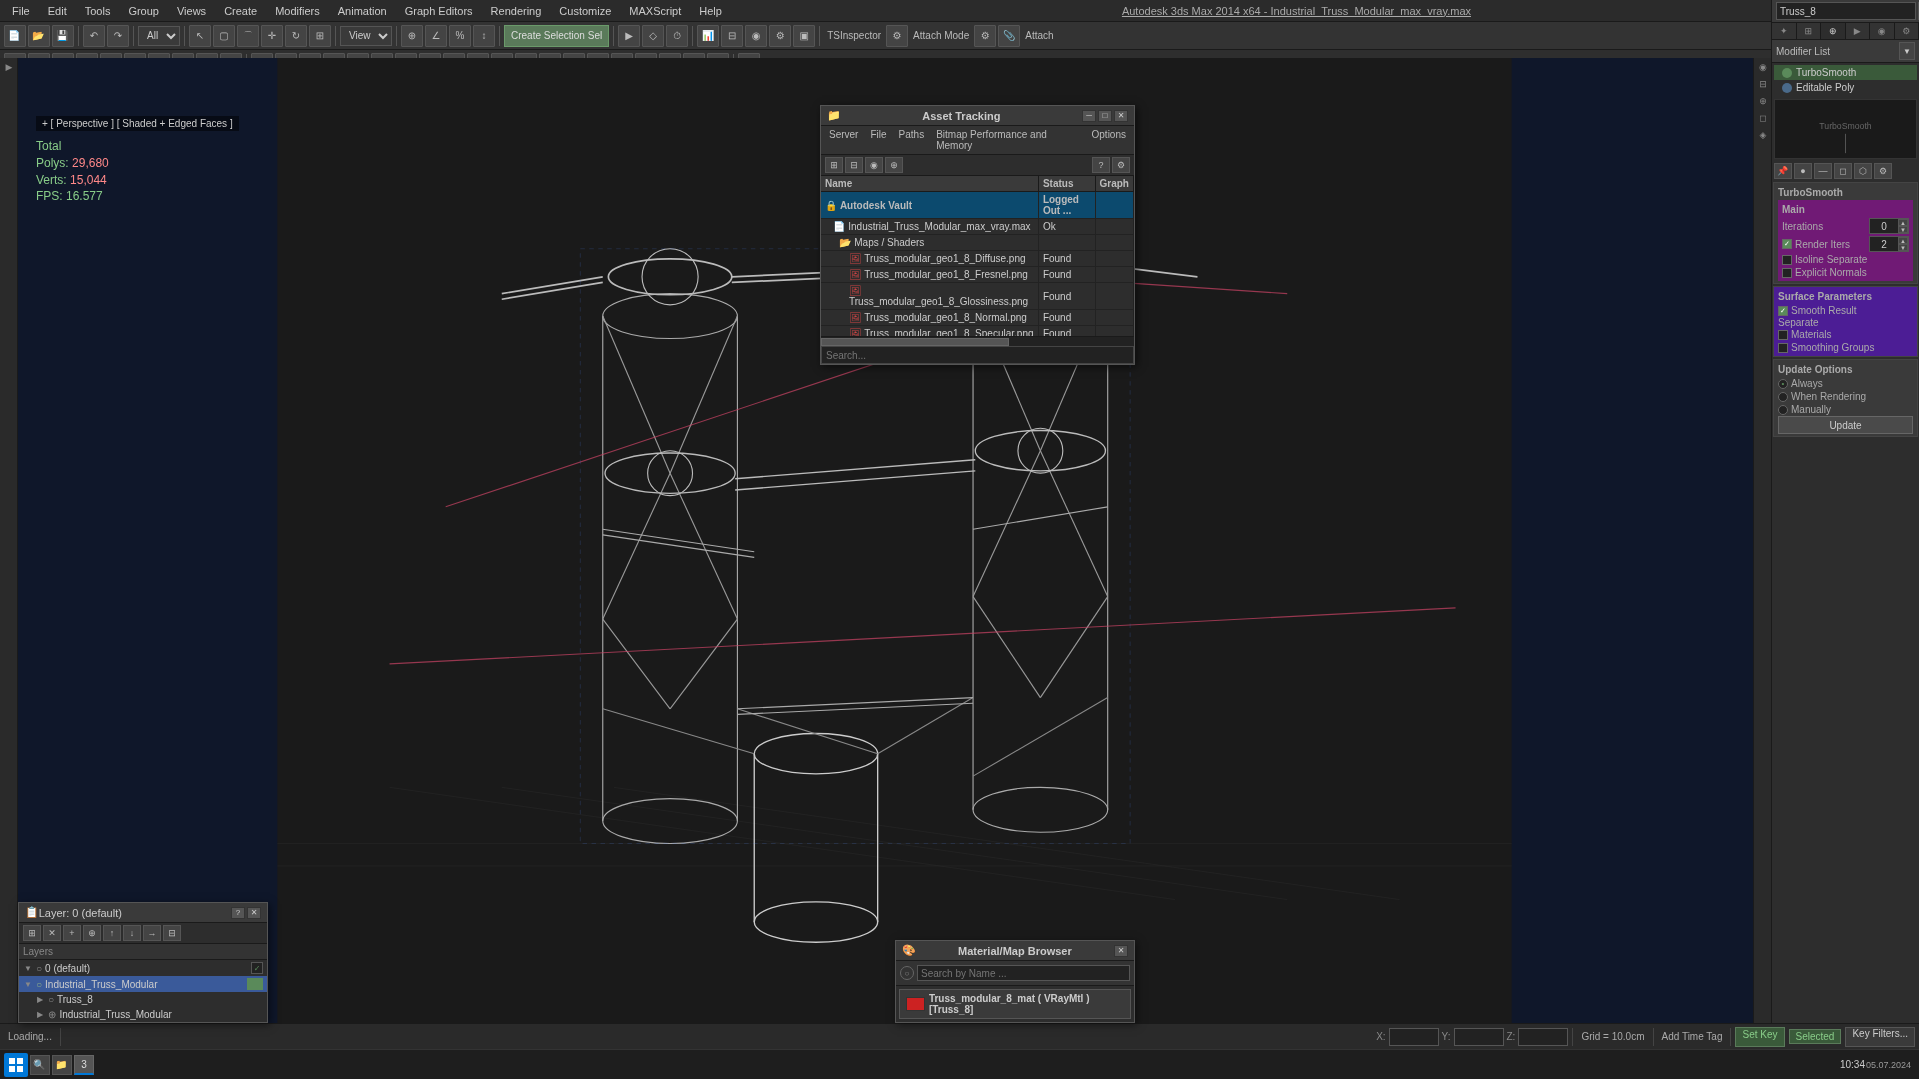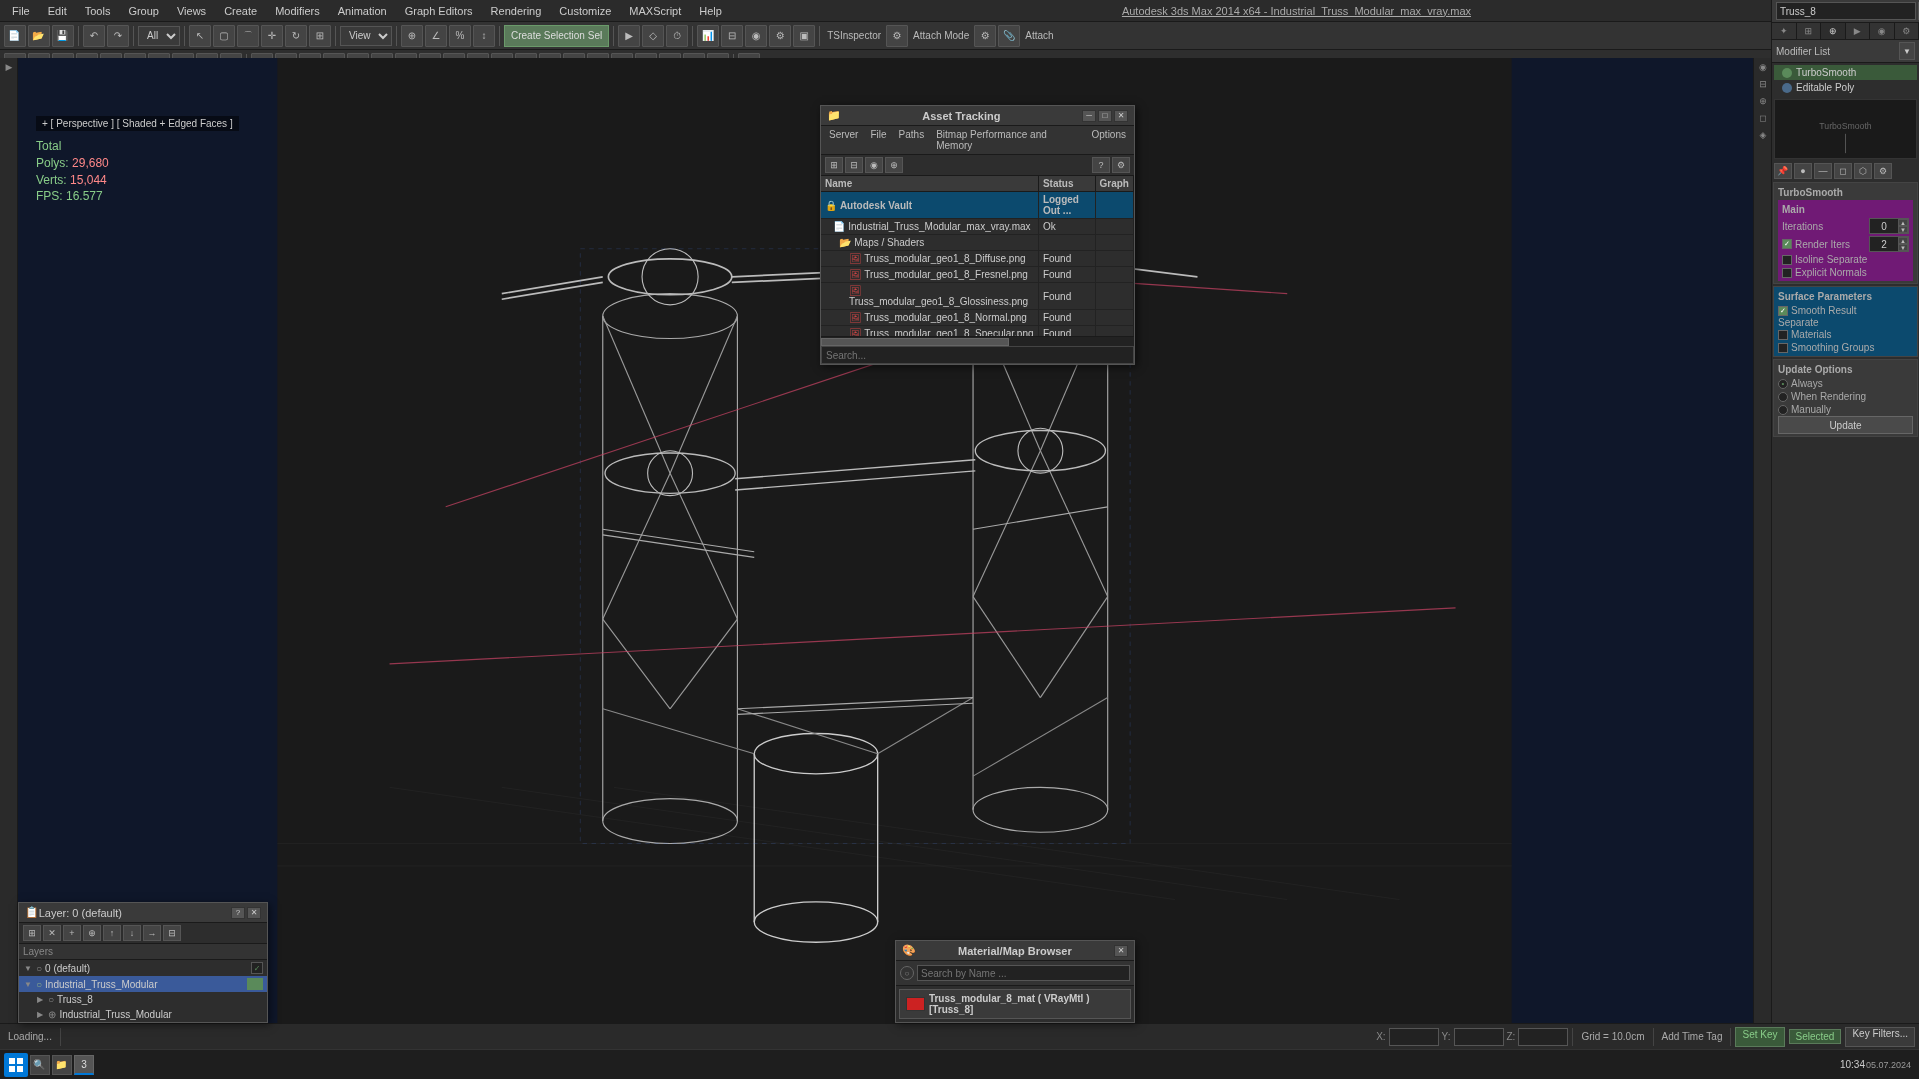--- a/index.html
+++ b/index.html
@@ -1011,21 +1011,21 @@
         <div class="rp-checkbox"></div>
         <span class="rp-label">Isoline Separate</span>
       </div>
       <div class="rp-checkbox-row">
         <div class="rp-checkbox"></div>
         <span class="rp-label">Explicit Normals</span>
       </div>
     </div>
   </div>
 
-  <div style="background:#0c4a6e; padding:2px 4px; border:1px solid #444; margin:1px;">
+  <div style="background:#4c1d95; padding:2px 4px; border:1px solid #444; margin:1px;">
     <div class="rp-section-title">Surface Parameters</div>
     <div class="rp-checkbox-row">
       <div class="rp-checkbox checked"></div>
       <span class="rp-label">Smooth Result</span>
     </div>
     <div class="rp-label">Separate</div>
     <div class="rp-checkbox-row">
       <div class="rp-checkbox"></div>
       <span class="rp-label">Materials</span>
     </div>

